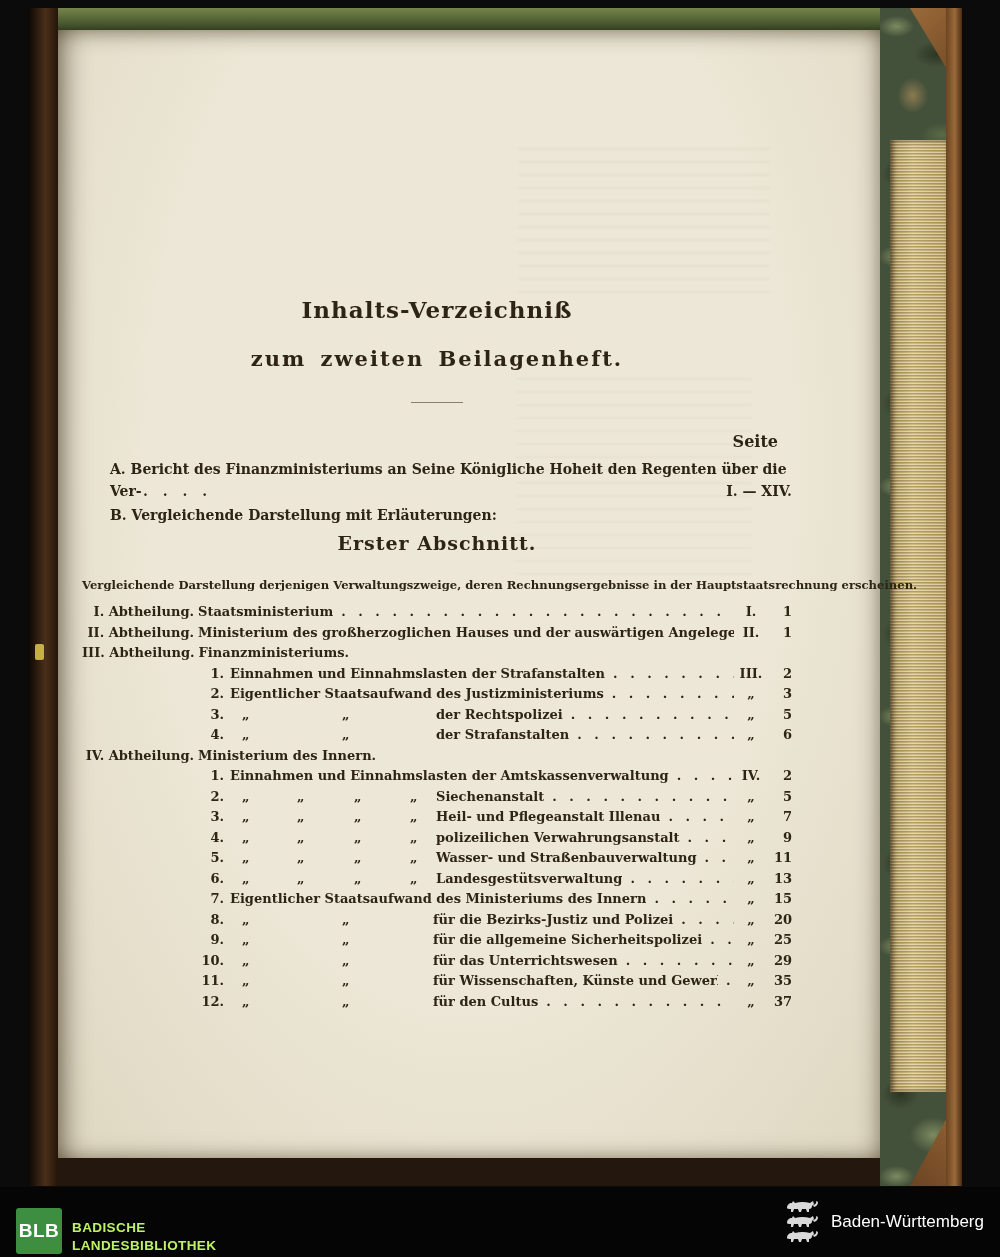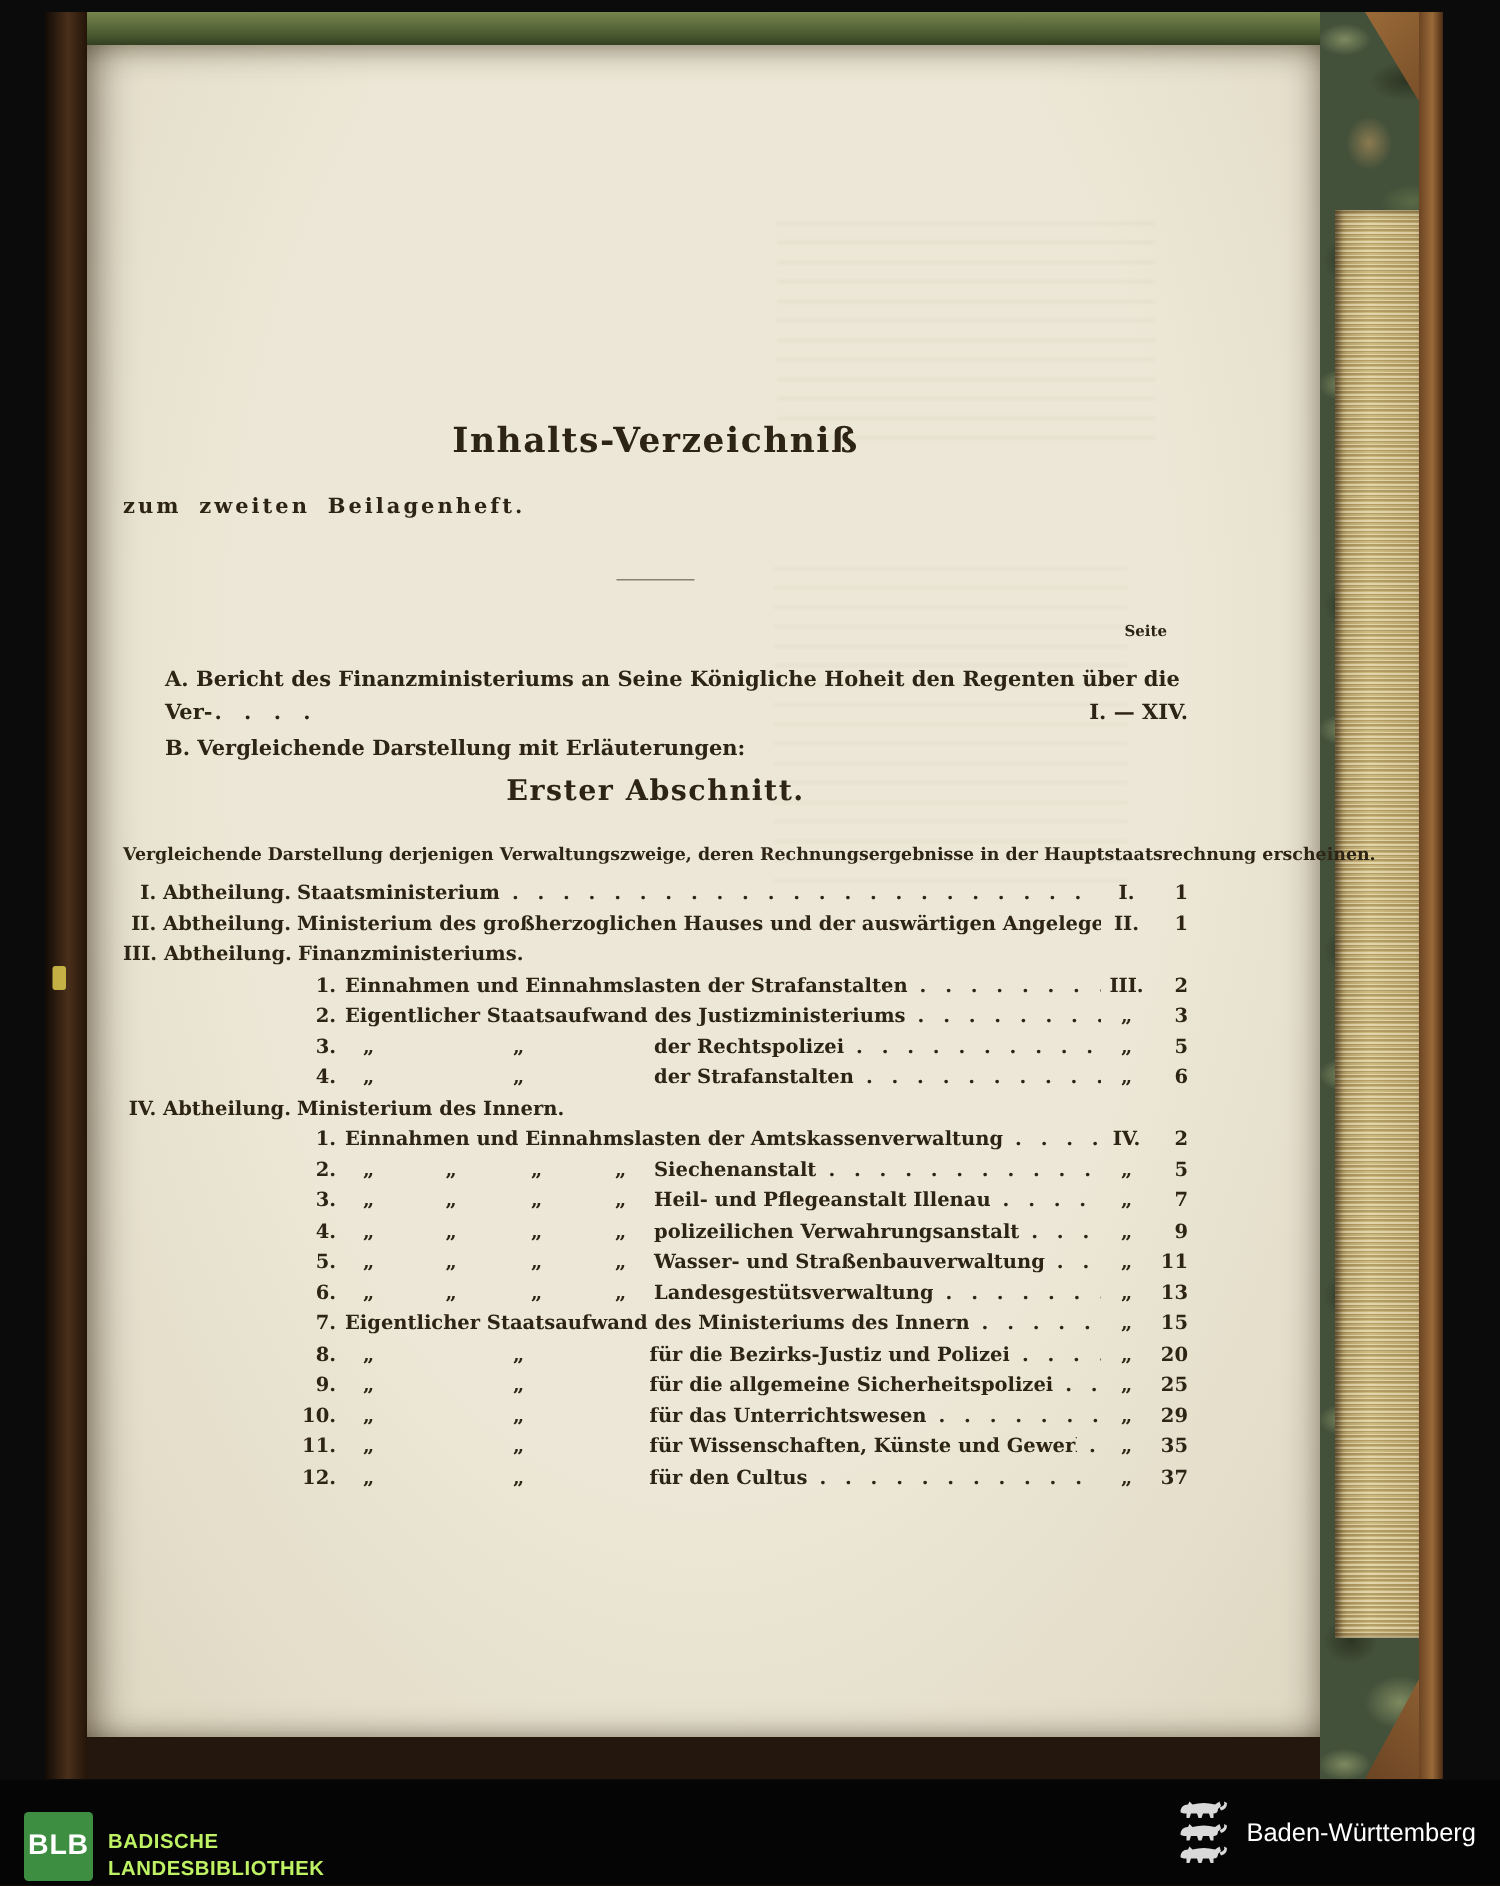--- a/index.html
+++ b/index.html
@@ -80,39 +80,39 @@
   .ghost {
     position:absolute;
     background:repeating-linear-gradient(180deg, rgba(100,90,70,0.10) 0 2px, rgba(0,0,0,0) 2px 13px);
     filter:blur(1px);
     pointer-events:none;
   }
   .ghost1 { left:460px; top:118px; width:252px; height:148px; opacity:0.55; }
   .ghost2 { left:458px; top:348px; width:236px; height:214px; opacity:0.4; }
 
   .content {
-    position:absolute; left:24px; top:0; width:710px; height:100%;
+    position:absolute; left:24px; top:16px; width:710px; height:100%;
     font-weight:bold;
     text-decoration:underline;
   }
   .page-title {
     position:absolute; top:250px; width:100%; text-align:center;
     font-size:23px; letter-spacing:1px;
   }
   .page-subtitle {
-    position:absolute; top:300px; width:100%; text-align:left;
-    font-size:14px; letter-spacing:2px; word-spacing:5px;
+    position:absolute; top:300px; width:100%; text-align:center;
+    font-size:21px; letter-spacing:2px; word-spacing:5px;
   }
   .divider {
     position:absolute; top:356px; left:50%; width:52px; margin-left:-26px;
     border-top:1px solid #8a8070;
   }
   .seite {
     position:absolute; top:386px; right:14px;
-    font-size:10px;
+    font-size:16px;
   }
   .entry { position:absolute; font-size:14px; line-height:22px; width:100%; }
   .entry-a-l1 { top:412px; padding-left:28px; box-sizing:border-box; }
   .entry-a-l2 { top:434px; padding-left:51px; box-sizing:border-box; display:flex; }
   .entry-a-l2 .adots { padding-left:10px; letter-spacing:5px; }
   .entry-a-l2 .aref { margin-left:auto; padding-right:0; }
   .entry-b  { top:458px; padding-left:28px; box-sizing:border-box; }
   .section-heading {
     position:absolute; top:486px; width:100%; text-align:center;
     font-size:19px; letter-spacing:1px;

